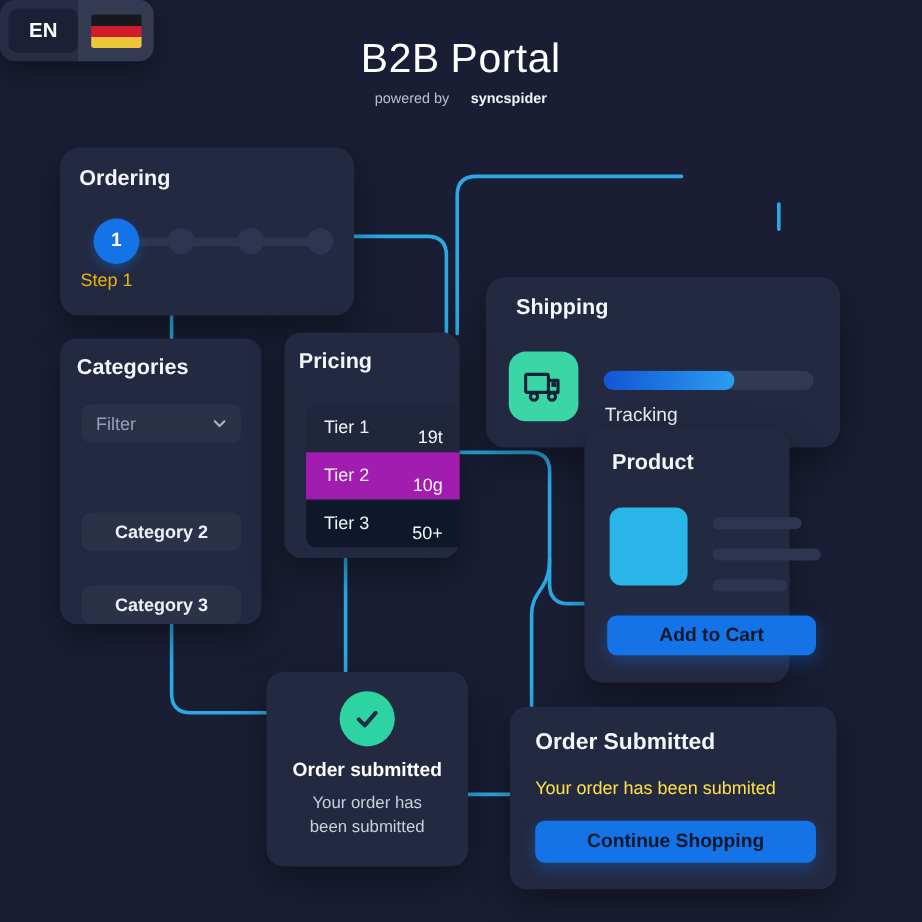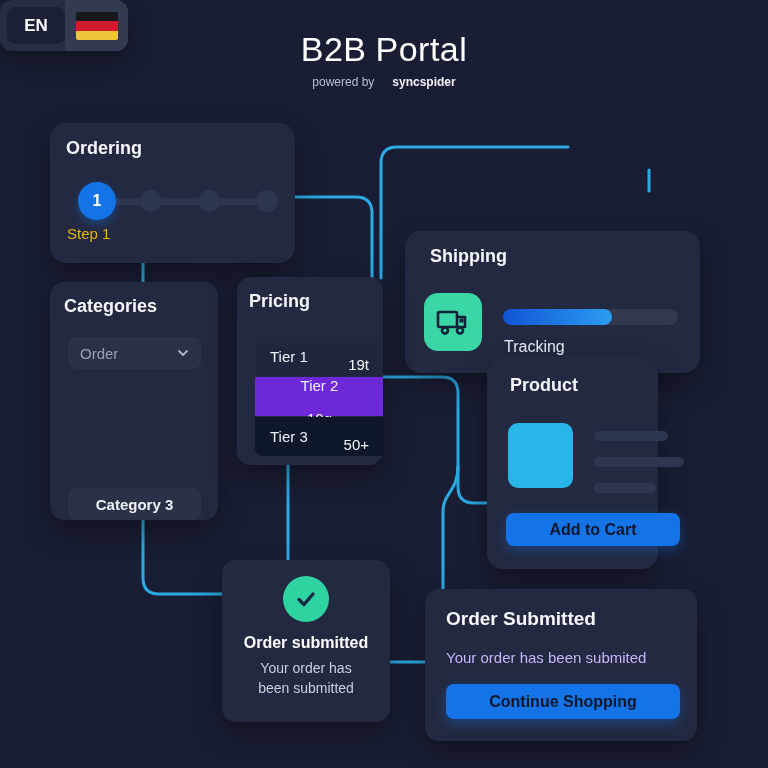--- a/index.html
+++ b/index.html
@@ -62,21 +62,21 @@
   .cat1{top:101px;} .cat2{top:145px;} .cat3{top:189px;margin-top:17px;}
   .chev{width:12px;height:12px;}
   
   .pricing{left:237px;top:277px;width:146px;height:188px;border-radius:14px;}
   .pricing .card-title{position:absolute;left:12px;top:14px;}
   .tier-row{position:absolute;left:18px;right:0;height:39px;display:flex;align-items:center;
     justify-content:space-between;padding:0 14px 0 15px;box-sizing:border-box;font-size:15px;}
   .tier-row .t-label{color:#eef1f6;}
   .tier-row .t-value{color:#f4f6fa;margin-top:16px;}
   .row0{top:60px;background:#20263c;border-radius:8px 0 0 0;}
-  .row1{top:100px;background:#6d28d9;flex-direction:column;}
+  .row1{top:100px;background:#a21caf;}
   .row2{top:140px;background:#0f172a;border-radius:0 0 0 8px;}
   
   .product{left:487px;top:357px;width:171px;height:212px;}
   .product .card-title{position:absolute;left:23px;top:18px;}
   .product-img{position:absolute;left:21px;top:66px;width:65px;height:65px;border-radius:10px;background:#29b5e8;}
   .skel{position:absolute;height:10px;border-radius:5px;background:#2e3550;}
   .sk1{left:107px;top:74px;width:74px;}
   .sk2{left:107px;top:100px;width:90px;}
   .sk3{left:107px;top:126px;width:62px;}
   .btn{position:absolute;border-radius:8px;background:#1473e6;color:#0f172a;font-weight:700;
@@ -85,21 +85,21 @@
   
   .confirm{left:222px;top:560px;width:168px;height:162px;border-radius:14px;}
   .check-badge{position:absolute;left:61px;top:16px;width:46px;height:46px;border-radius:50%;
     background:#2ed3a2;display:flex;align-items:center;justify-content:center;}
   .confirm-title{position:absolute;left:0;top:74px;width:100%;text-align:center;font-weight:700;font-size:16px;}
   .confirm-msg{position:absolute;left:0;top:98px;width:100%;text-align:center;font-size:14px;
     line-height:20px;color:#c9d0dc;}
   
   .submitted{left:425px;top:589px;width:272px;height:152px;border-radius:14px;}
   .submitted .card-title{position:absolute;left:21px;top:19px;font-size:19px;}
-  .submitted-msg{position:absolute;left:21px;top:60px;font-size:15px;color:#c4b5fd;}
+  .submitted-msg{position:absolute;left:21px;top:60px;font-size:15px;color:#fde047;}
   .continue{left:21px;top:95px;width:234px;height:35px;font-size:16px;}
 </style>
 </head>
 <body>
 
 <svg class="wires" width="768" height="768" viewBox="0 0 768 768">
   <path d="M 295 197 H 356 Q 372 197 372 213 V 278"></path>
   <path d="M 568 147 H 397 Q 381 147 381 163 V 278"></path>
   <path d="M 649 170 V 191"></path>
   <path d="M 143 263 V 282"></path>
@@ -156,25 +156,26 @@
   </div>
   <div class="progress">
     <div class="fill" id="progress-fill" style="width: 62%;"></div>
   </div>
   <div class="tracking">Tracking</div>
 </div>
 
 <div class="card categories">
   <div class="card-title">Categories</div>
   <div class="field filter">
-    <span>Order</span>
+    <span>Filter</span>
     <svg class="chev" viewBox="0 0 12 12">
       <path d="M2 4 L6 8 L10 4" fill="none" stroke="#aab2c6" stroke-width="1.8" stroke-linecap="round" stroke-linejoin="round"></path>
     </svg>
   </div>
+  <div class="field cat cat2">Category 2</div>
   <div class="field cat cat3">Category 3</div>
 </div>
 
 <div class="card pricing">
   <div class="card-title">Pricing</div>
   <div class="tier-row row0">
     <span class="t-label">Tier 1</span>
     <span class="t-value">19t</span>
   </div>
   <div class="tier-row row1">

